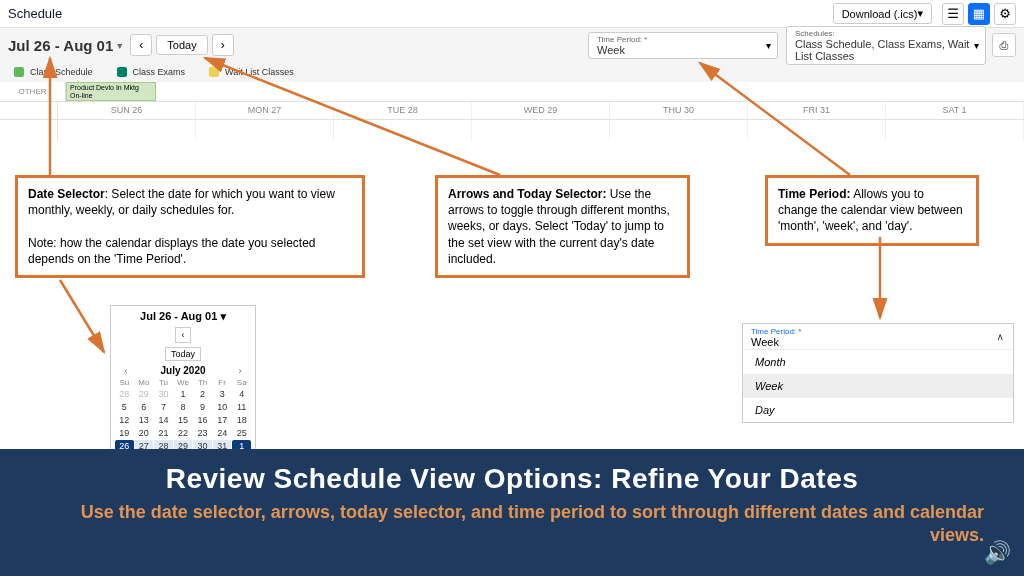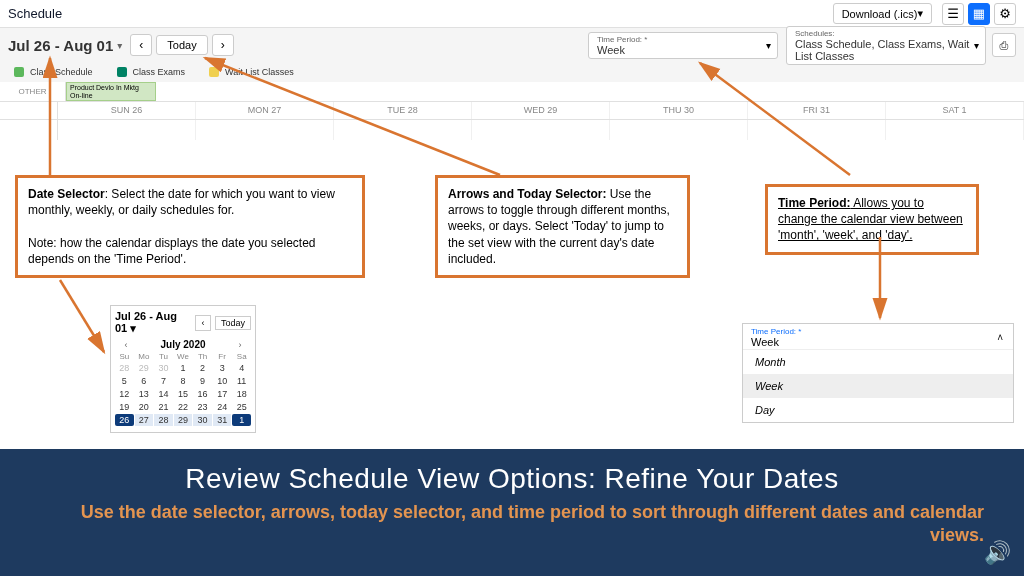--- a/index.html
+++ b/index.html
@@ -42,25 +42,25 @@
     .cal-spacer { width: 58px; border-right: 1px solid #e0e0e0; }
     .day-col { flex: 1; text-align: center; font-size: 9px; color: #888; padding-top: 3px; border-right: 1px solid #f0f0f0; }
     .cal-body { display: flex; height: 20px; }
     .body-col { flex: 1; border-right: 1px solid #f0f0f0; }
     
     
     .callout { position: absolute; border: 3px solid #d97530; background: #fff; padding: 8px 10px; font-size: 12px; line-height: 1.35; }
     .callout b { font-weight: bold; }
     .c1 { left: 15px; top: 175px; width: 350px; }
     .c2 { left: 435px; top: 175px; width: 255px; }
-    .c3 { left: 765px; top: 184px; width: 214px; text-decoration: underline; }
+    .c3 { left: 765px; top: 175px; width: 214px; }
     
     
     .mini-cal { position: absolute; left: 110px; top: 305px; width: 146px; border: 1px solid #ccc; background: #fff; padding: 4px 4px 6px 4px; }
-    .mini-top { display: flex; align-items: center; gap: 4px; margin-bottom: 2px; }
+    .mini-top { display: flex; align-items: center; gap: 4px; margin-bottom: 2px; flex-direction: column; }
     .mini-range { font-size: 11px; font-weight: bold; flex: 1; }
     .mini-nav { border: 1px solid #ccc; width: 16px; height: 16px; display: flex; align-items: center; justify-content: center; font-size: 9px; }
     .mini-today { border: 1px solid #ccc; padding: 1px 5px; font-size: 9px; }
     .mini-month-row { display: flex; align-items: center; justify-content: space-between; padding: 2px 4px; }
     .mini-month { font-size: 10px; font-weight: bold; }
     .mini-arrow { font-size: 9px; color: #666; width: 14px; text-align: center; }
     .mini-grid { display: grid; grid-template-columns: repeat(7, 1fr); gap: 1px; text-align: center; }
     .mini-dow { font-size: 8px; color: #888; }
     .mini-day { font-size: 9px; color: #333; padding: 1px 0; }
     .mini-day.muted { color: #bbb; }
@@ -74,21 +74,21 @@
     .tp-header .val { font-size: 11px; }
     .tp-header .ar { position: absolute; right: 10px; top: 50%; transform: translateY(-50%); font-size: 10px; }
     .tp-opt { padding: 6px 12px; font-size: 11px; font-style: italic; }
     .tp-opt.sel { background: #eee; }
     
     
     .arrows-svg { position: absolute; left: 0; top: 0; width: 1024px; height: 450px; pointer-events: none; }
     
     
     .banner { position: absolute; left: 0; bottom: 0; width: 100%; height: 127px; background: #1e3a5f; text-align: center; padding: 14px 40px 0 40px; }
-    .banner-title { color: #fff; font-size: 28px; font-weight: normal; letter-spacing: 0.5px; }
+    .banner-title { color: #fff; font-size: 28px; font-weight: bold; letter-spacing: 0.5px; }
     .banner-sub { color: #e39450; font-size: 18px; font-weight: bold; margin-top: 6px; line-height: 1.3; text-align: right; }
     .speaker-icon { position: absolute; right: 12px; bottom: 10px; color: #b0b8c4; font-size: 22px; }
   </style>
 </head>
 <body>
 
 <div class="top-bar">
   <div class="page-title">Schedule</div>
   <div class="download-btn">
     <span>Download (.ics)</span>

